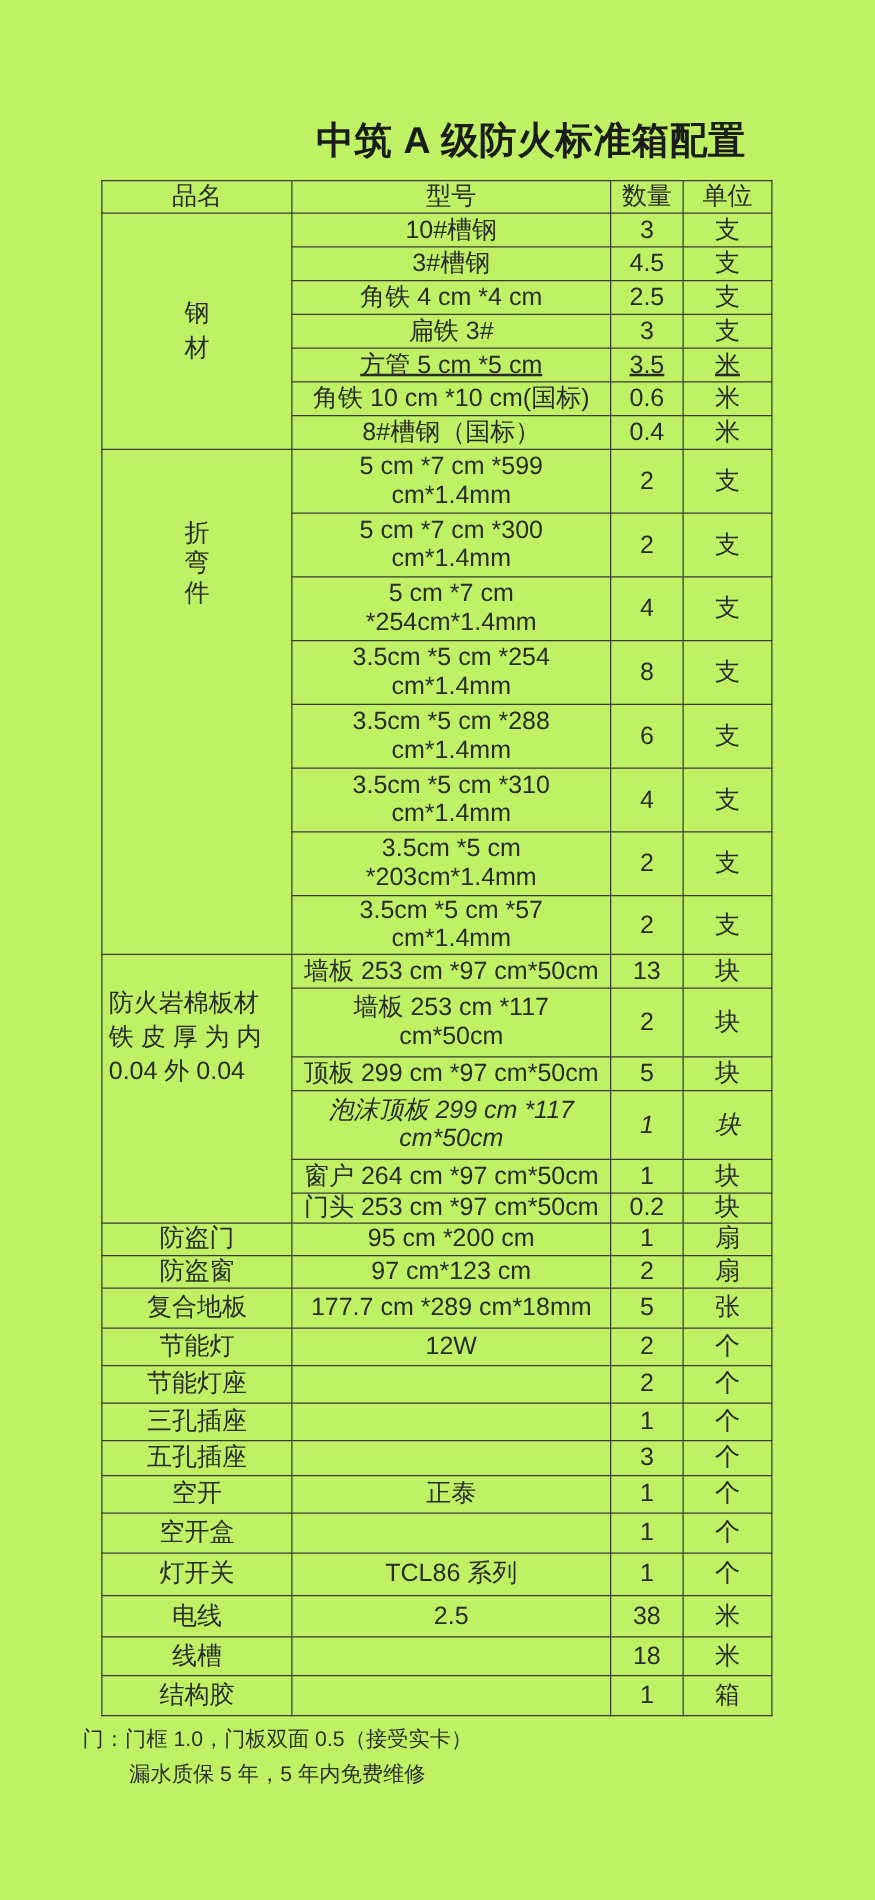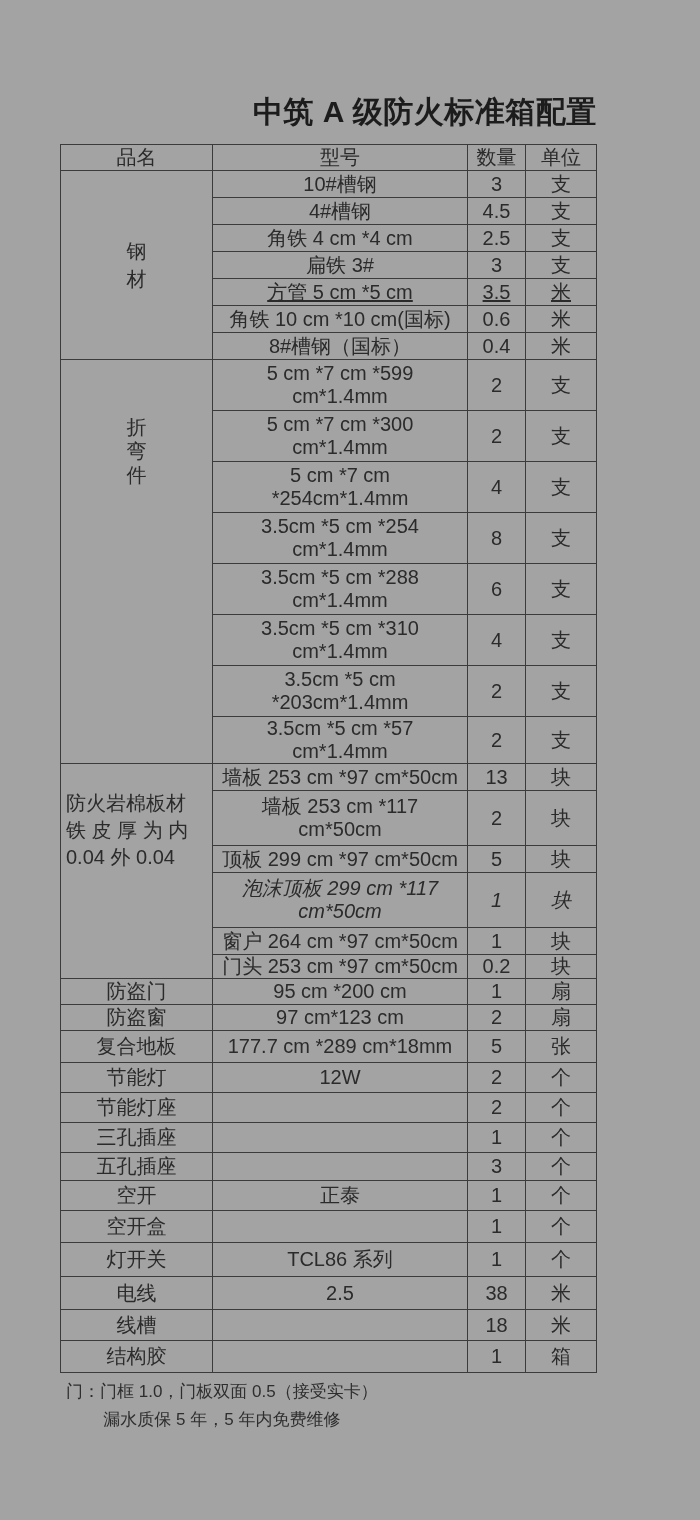--- a/index.html
+++ b/index.html
@@ -4,39 +4,39 @@
 <style>
   html, body {
     margin: 0;
     padding: 0;
     background: #ffffff;
   }
   .page {
     position: relative;
     width: 700px;
     height: 1520px;
-    background: #a3a3a3;
+    background: #bef264;
     font-family: "Liberation Sans", sans-serif;
     color: #2b2b2b;
     overflow: hidden;
   }
   .title {
     position: absolute;
     left: 253px;
     top: 92px;
     margin: 0;
     font-size: 30px;
     font-weight: bold;
     color: #1c1c1c;
     letter-spacing: 0.5px;
     white-space: nowrap;
   }
   table.spec-table {
     position: absolute;
-    left: 60px;
+    left: 81px;
     top: 144px;
     width: 536px;
     border-collapse: collapse;
     table-layout: fixed;
     padding-left: 13px;
   }
   .spec-table th, .spec-table td {
     border: 1.6px solid #3b3b3b;
     font-size: 20px;
     font-weight: normal;
@@ -97,21 +97,21 @@
     </thead>
     <tbody id="table-body">
         <tr style="height: 27px;">
           <td rowspan="7" class="group-cell group-steel">钢
 材</td>
           <td class="model-cell">10#槽钢</td>
           <td class="qty-cell">3</td>
           <td class="unit-cell">支</td>
         </tr>
         <tr style="height: 27px;">
-          <td class="model-cell">4#槽钢</td>
+          <td class="model-cell">3#槽钢</td>
           <td class="qty-cell">4.5</td>
           <td class="unit-cell">支</td>
         </tr>
         <tr style="height: 27px;">
           <td class="model-cell">角铁 4 cm *4 cm</td>
           <td class="qty-cell">2.5</td>
           <td class="unit-cell">支</td>
         </tr>
         <tr style="height: 27px;">
           <td class="model-cell">扁铁 3#</td>

